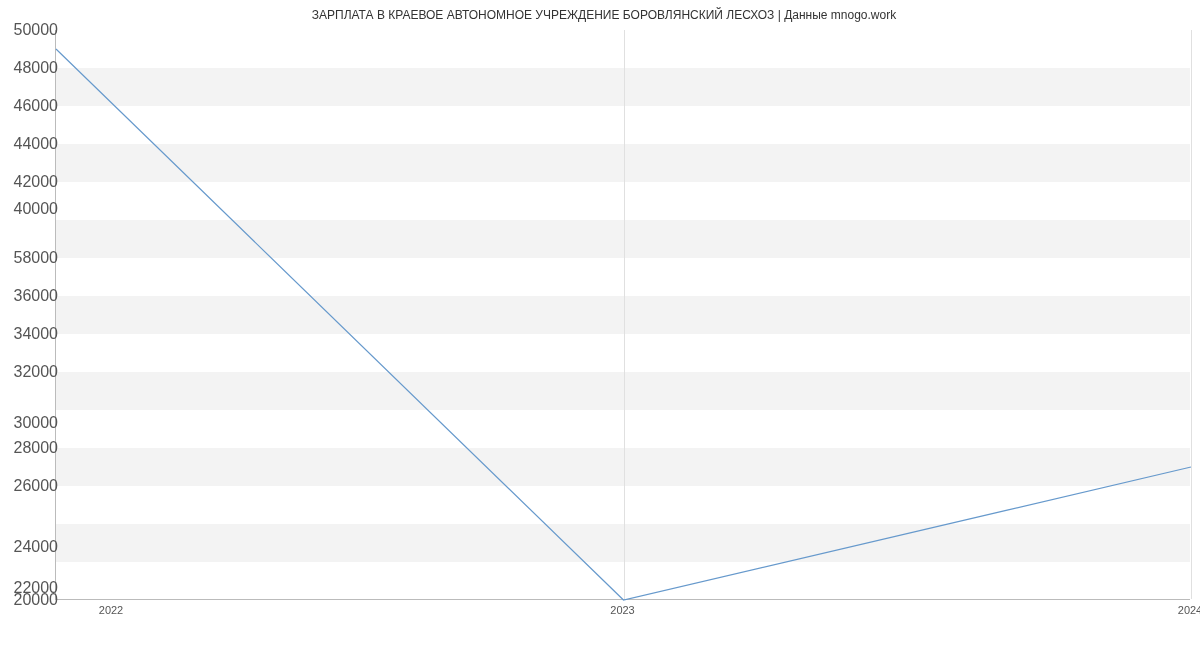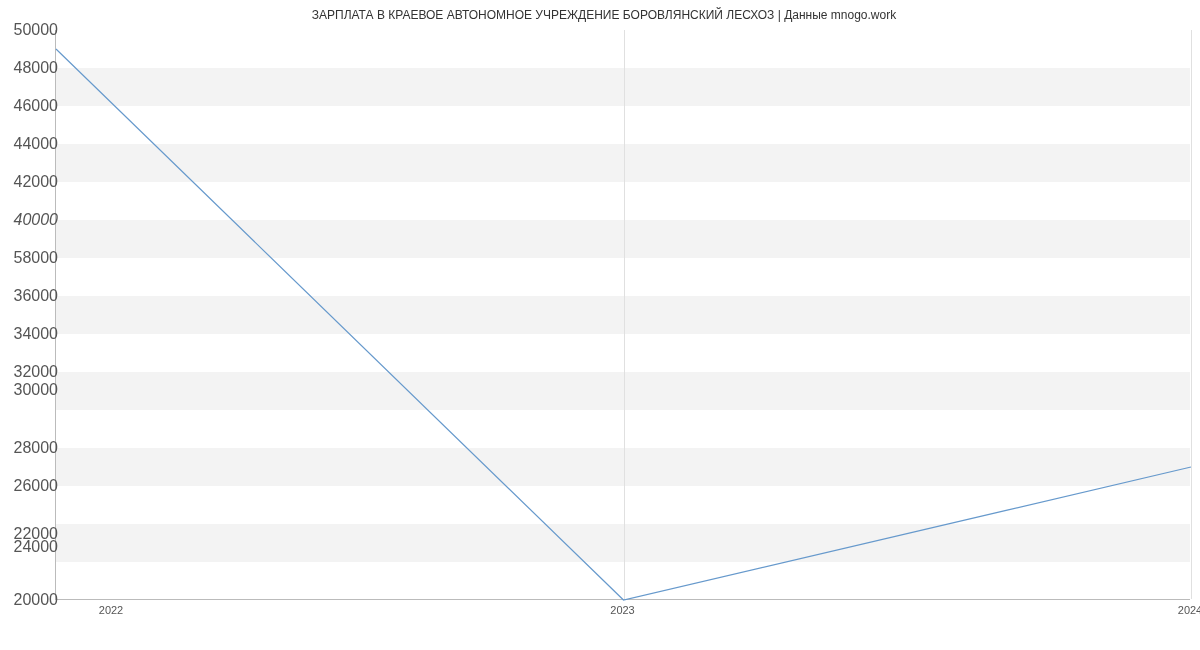--- a/index.html
+++ b/index.html
@@ -100,30 +100,30 @@
         <div class="x-gridline" style="left: 567.5px;"></div>
         <div class="x-gridline" style="left: 1135px;"></div>
       </div>
     <svg class="line-layer">
       <polyline id="series-line" class="data-line" points="0,19 567.5,570 1135,437"></polyline>
     </svg>
   </div>
 
   <div id="ylabels">
       <div class="y-tick-label" style="top: 600px;">20000</div>
-      <div class="y-tick-label" style="top: 534px;">22000</div>
+      <div class="y-tick-label" style="top: 588px;">22000</div>
       <div class="y-tick-label" style="top: 547px;">24000</div>
       <div class="y-tick-label" style="top: 486px;">26000</div>
       <div class="y-tick-label" style="top: 448px;">28000</div>
-      <div class="y-tick-label" style="top: 390px;">30000</div>
+      <div class="y-tick-label" style="top: 423px;">30000</div>
       <div class="y-tick-label" style="top: 372px;">32000</div>
       <div class="y-tick-label" style="top: 334px;">34000</div>
       <div class="y-tick-label" style="top: 296px;">36000</div>
       <div class="y-tick-label" style="top: 258px;">58000</div>
-      <div class="y-tick-label" style="top: 220px; font-style: italic;">40000</div>
+      <div class="y-tick-label" style="top: 209px;">40000</div>
       <div class="y-tick-label" style="top: 182px;">42000</div>
       <div class="y-tick-label" style="top: 144px;">44000</div>
       <div class="y-tick-label" style="top: 106px;">46000</div>
       <div class="y-tick-label" style="top: 68px;">48000</div>
       <div class="y-tick-label" style="top: 30px;">50000</div>
     </div>
   <div id="xlabels">
       <div class="x-tick-label" style="left: 66px; margin-left: 45px;">2022</div>
       <div class="x-tick-label" style="left: 622.5px;">2023</div>
       <div class="x-tick-label" style="left: 1190px;">2024</div>

